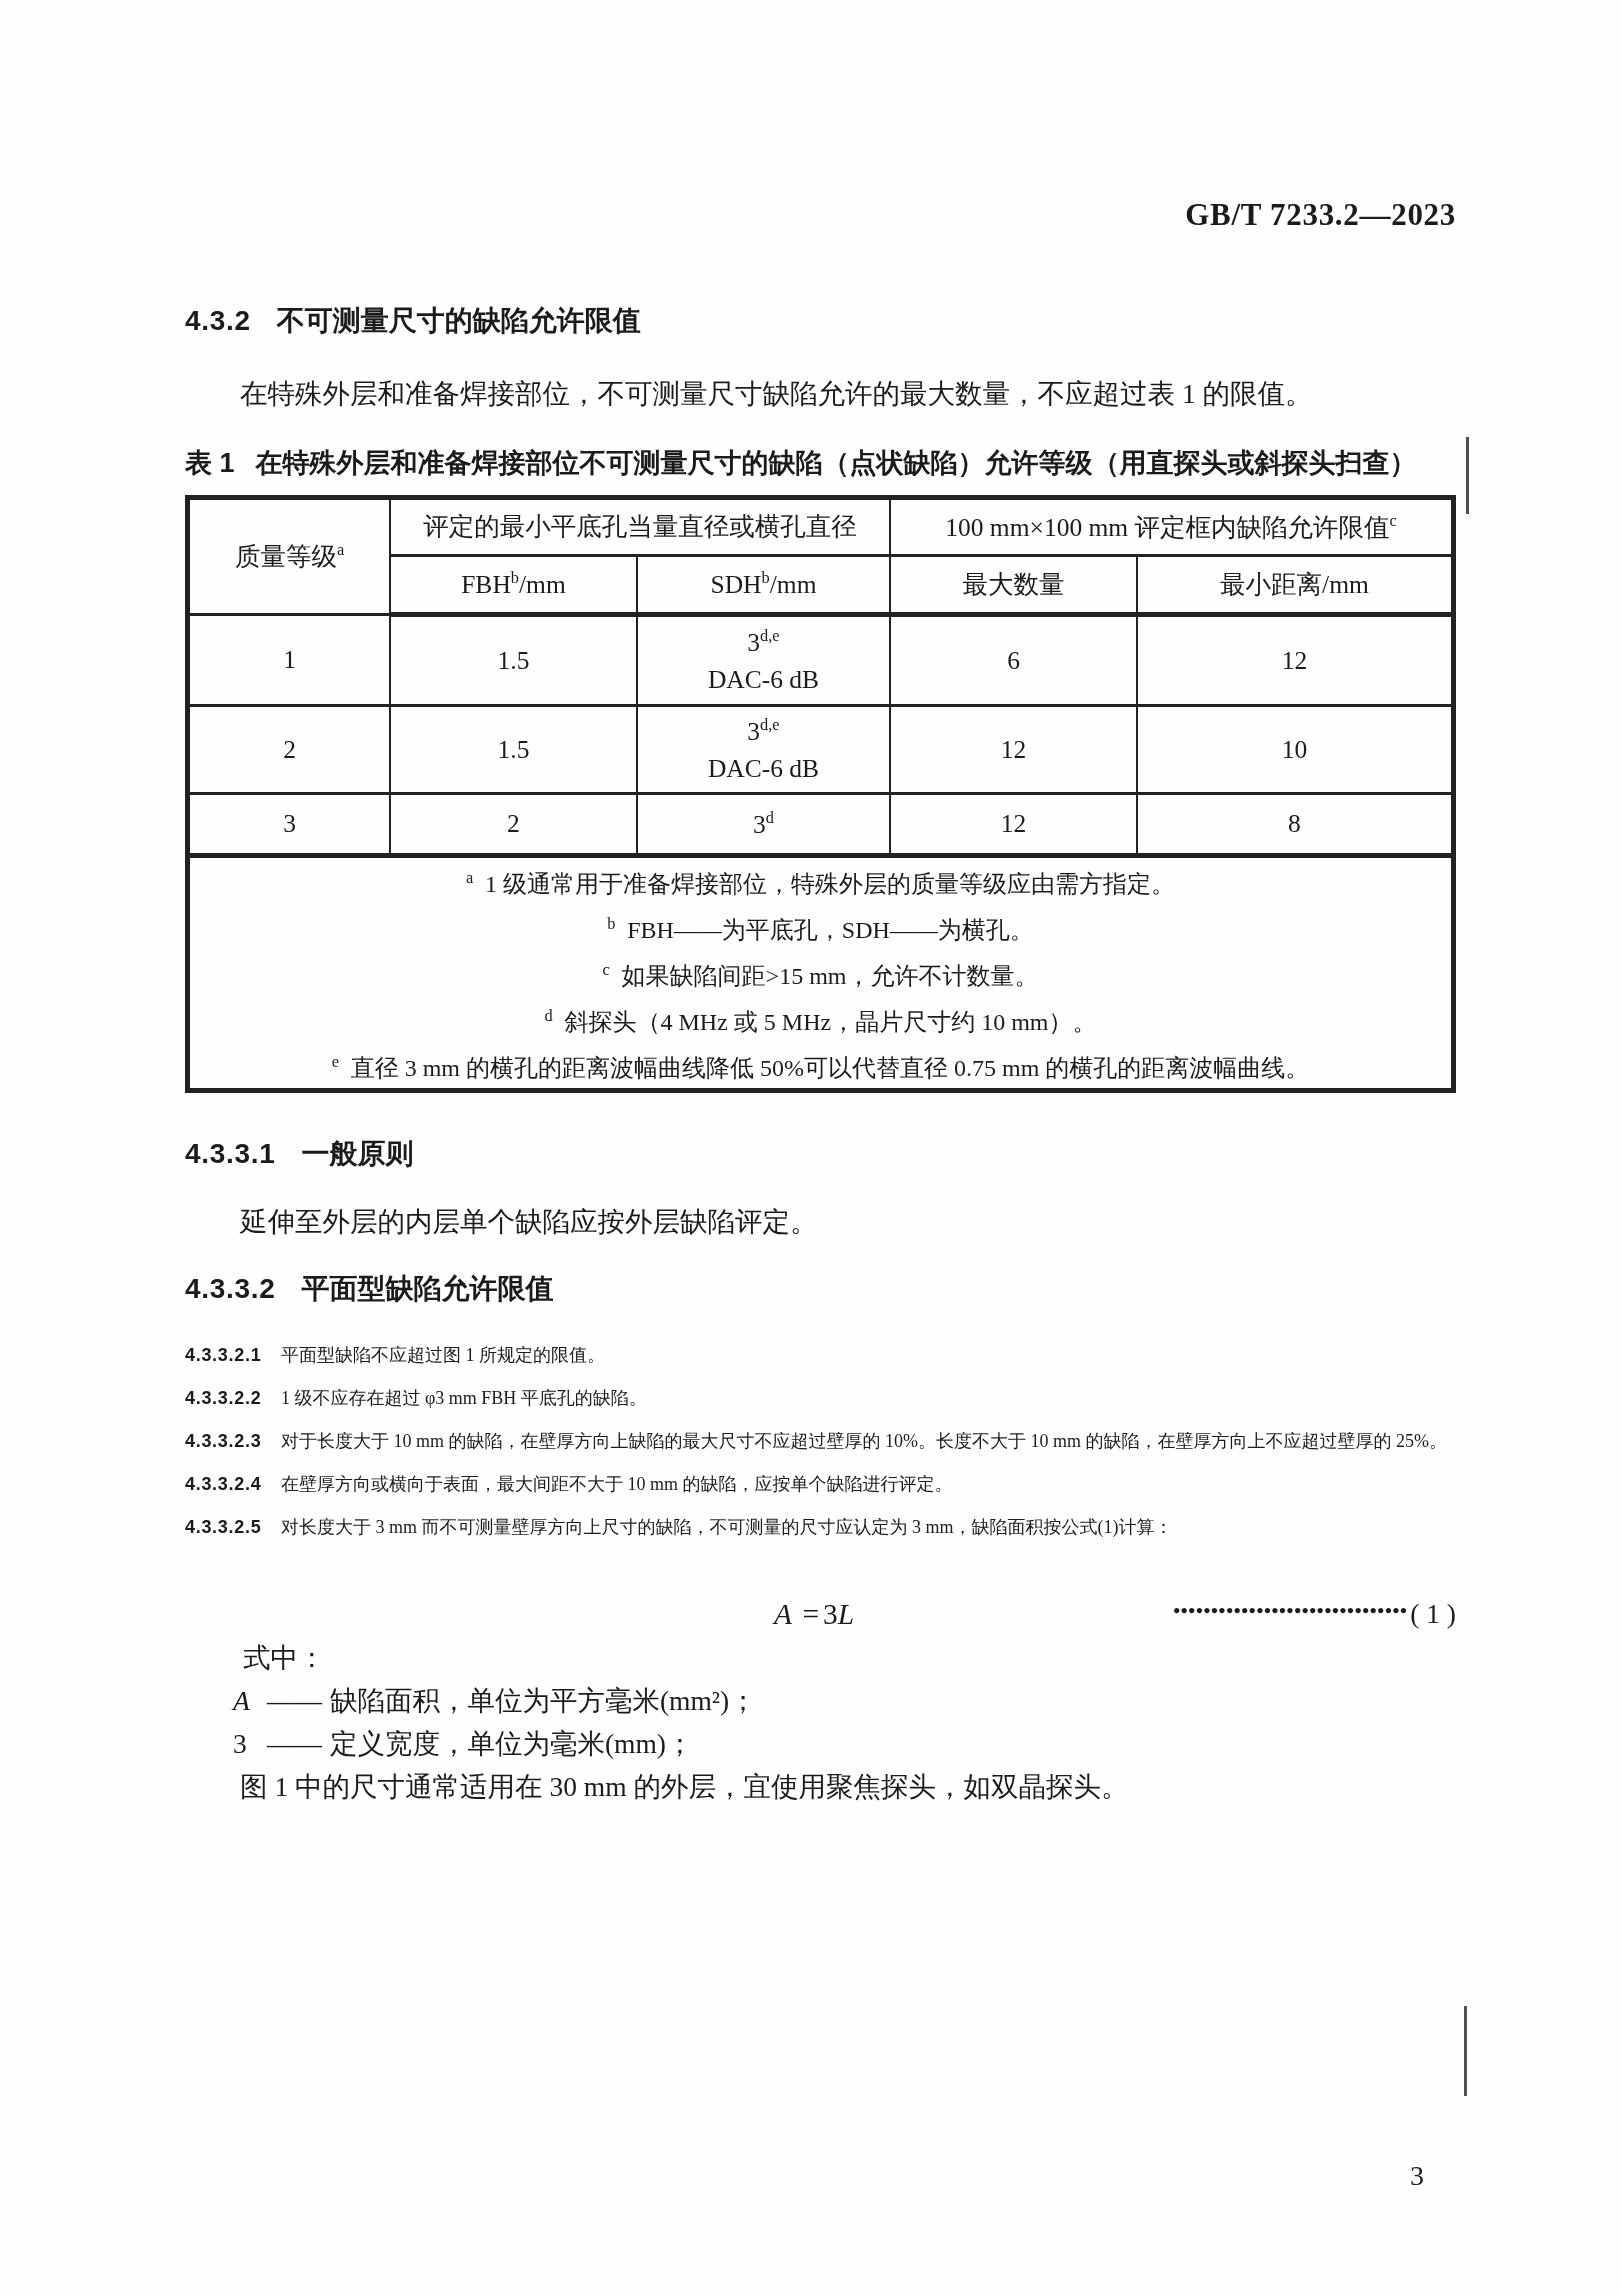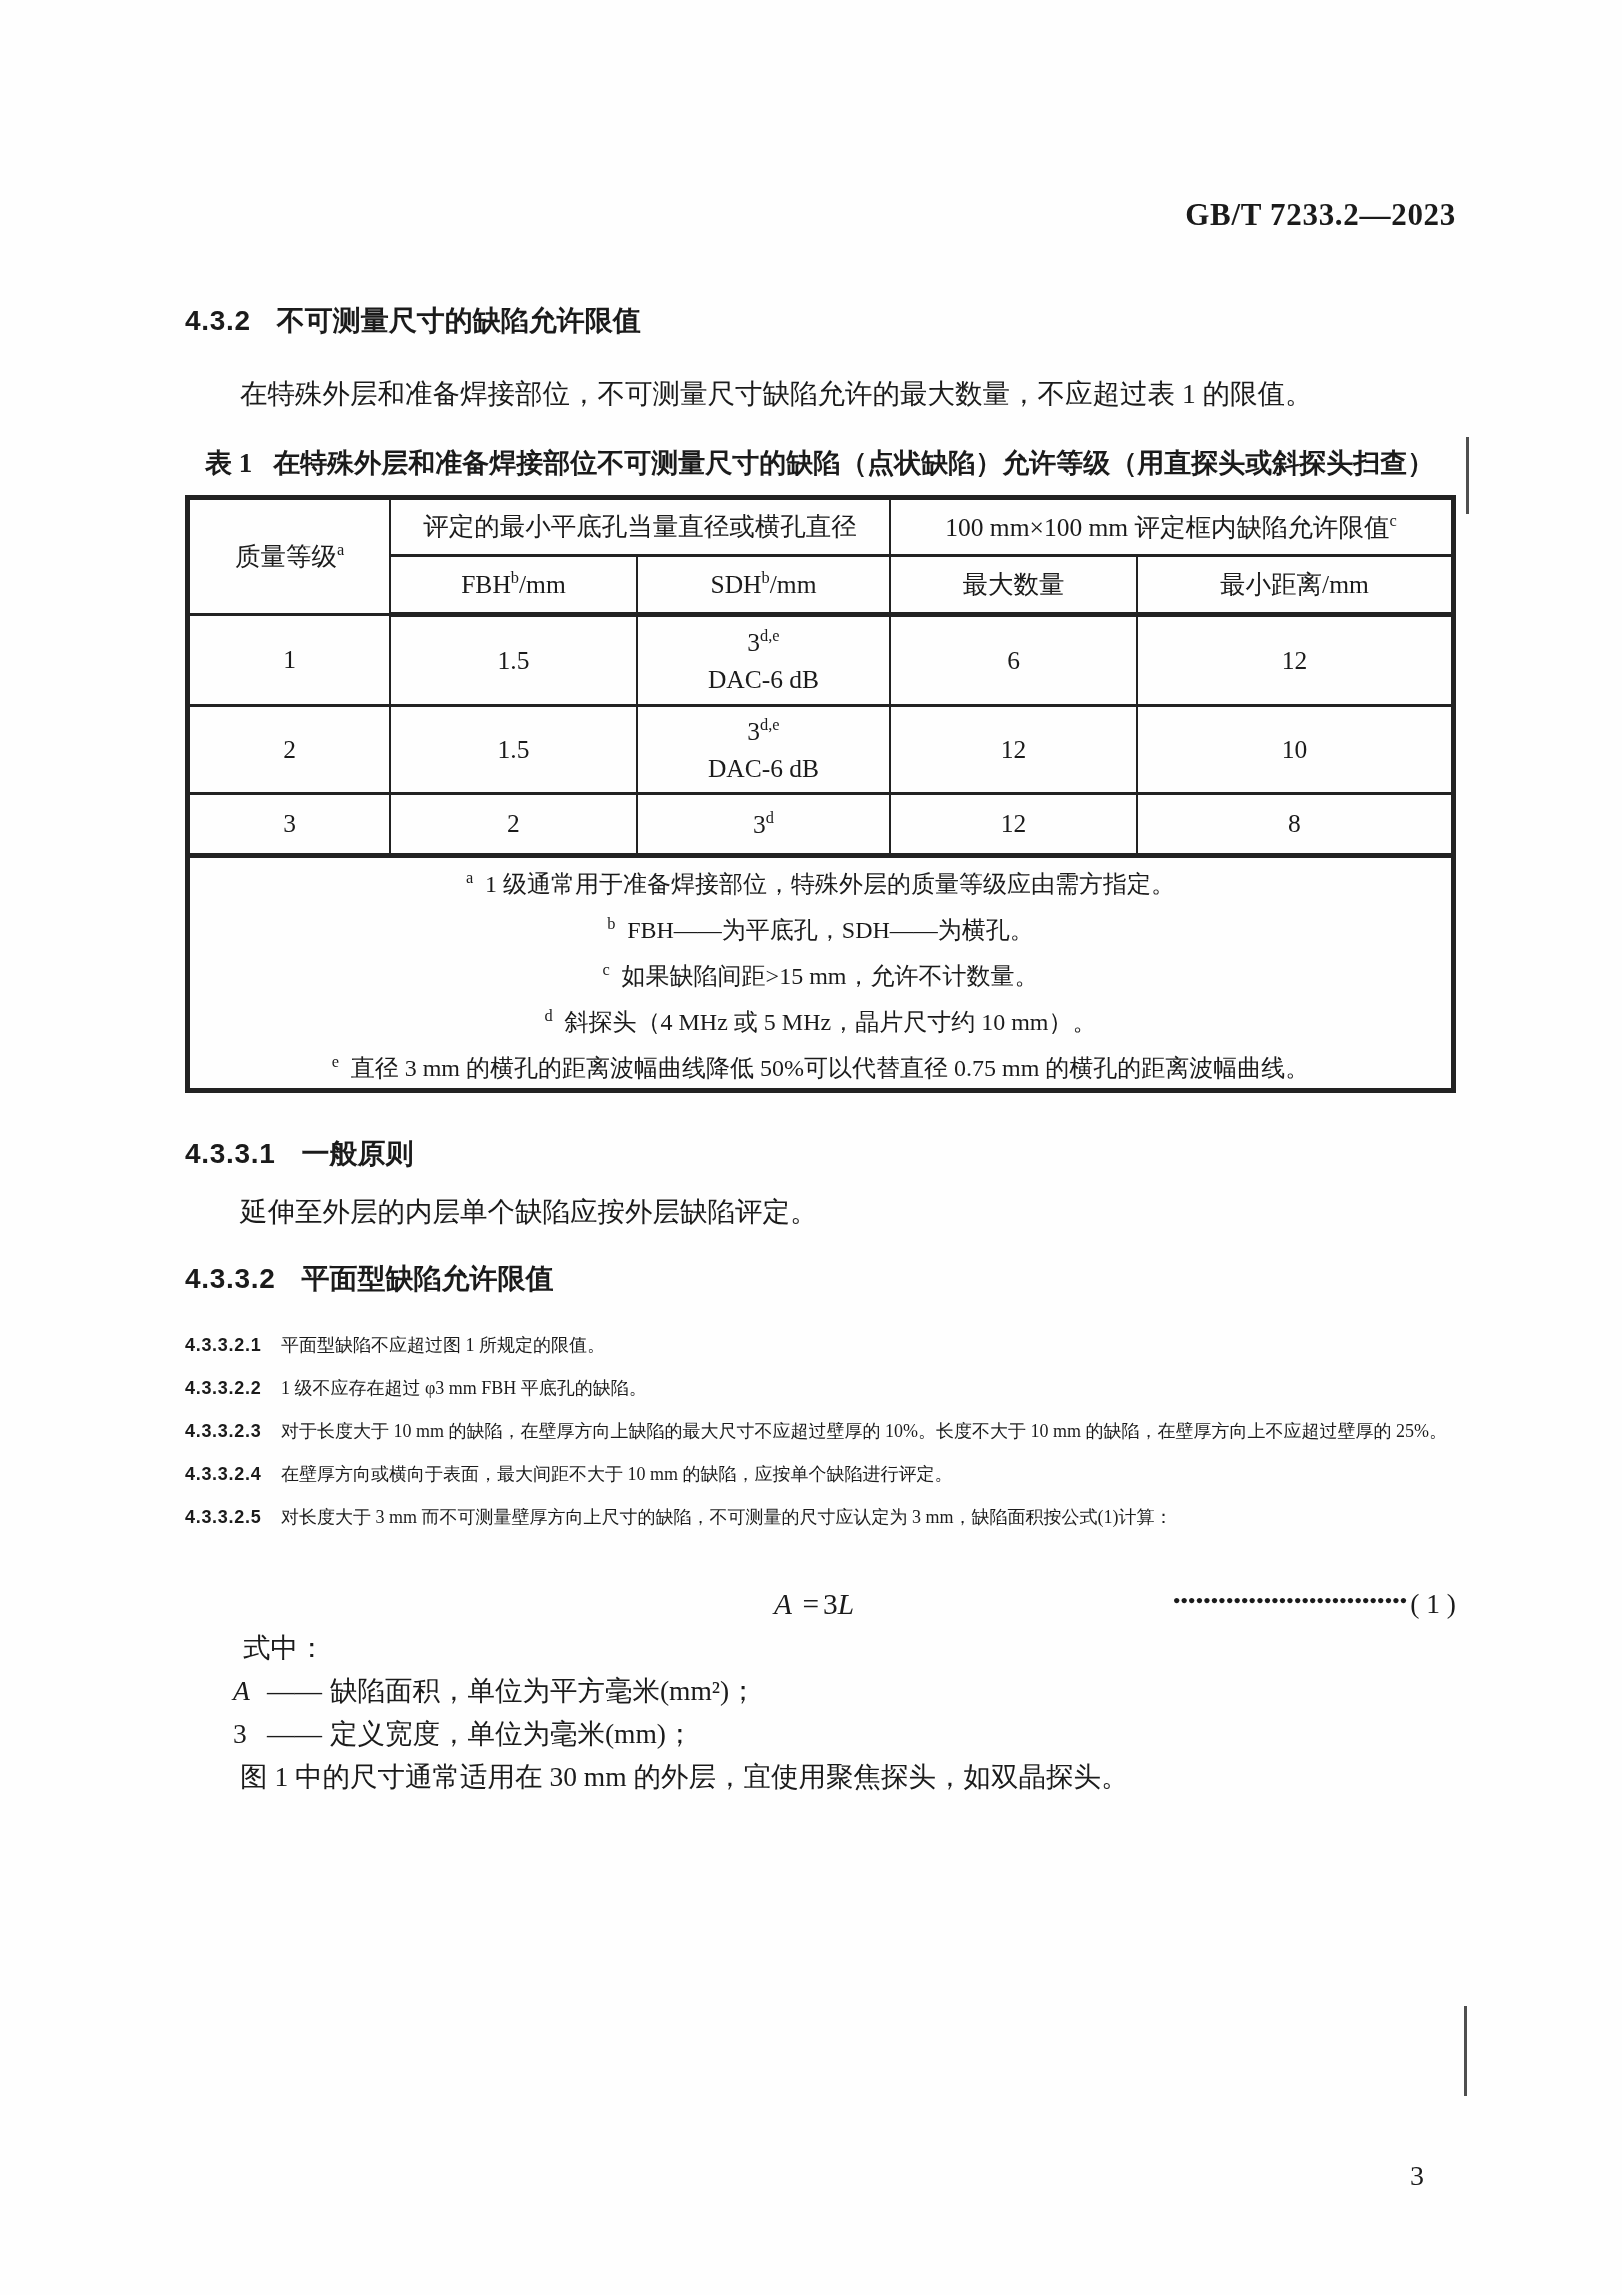--- a/index.html
+++ b/index.html
@@ -23,26 +23,26 @@
   }
   .sec-heading .num { margin-right:26px; letter-spacing:0.7px; }
   .h432  { margin-top:73px; }
   .h433  { margin-top:68px; }
   .h4331 { margin-top:44px; }
   .h4332 { margin-top:29px; }
 
   .body-p { font-size:27.5px; line-height:43px; margin:0; }
   .indent { text-indent:55px; }
   .p432  { margin-top:34px; }
-  .p4331 { margin-top:19px; }
+  .p4331 { margin-top:29px; }
 
   .table-caption {
     margin-top:30px;
-    font-family:Liberation Serif, serif;
-    font-weight:bold; font-size:27px; line-height:37px;margin-left:20px;
+    font-family:Liberation Sans, sans-serif;
+    font-weight:bold; font-size:27px; line-height:37px;
   }
   .table-caption .cap-label { margin-right:21px; }
 
   table.t1 {
     margin-top:13px; width:100%;
     border-collapse:collapse; table-layout:fixed;
     font-size:25.5px;
   }
   table.t1 td {
     border:2.6px solid #222222;

